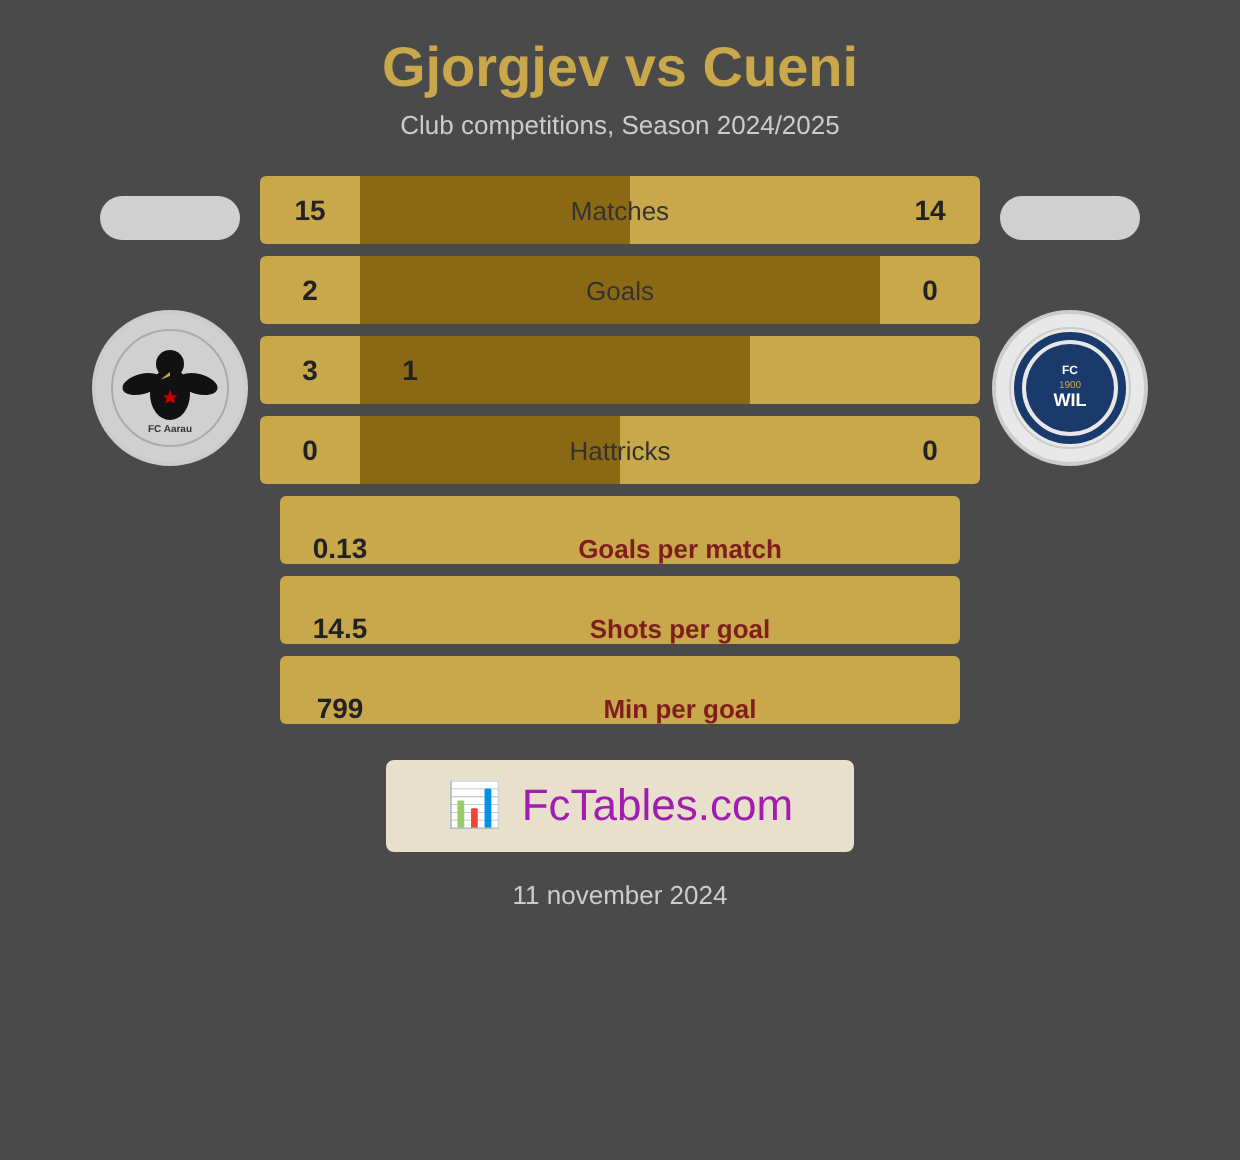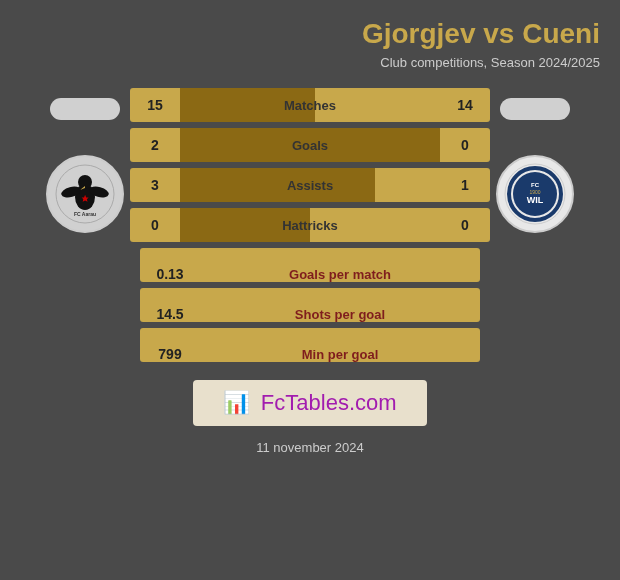--- a/index.html
+++ b/index.html
@@ -8,21 +8,21 @@
       height: 580px;
       background-color: #4a4a4a;
       font-family: Arial, sans-serif;
       display: flex;
       flex-direction: column;
       align-items: center;
       overflow: hidden;
     }
 
     .header {
-      text-align: right;
+      text-align: center;
       padding: 18px 20px 8px;
       width: 100%;
     }
 
     .title {
       font-size: 28px;
       font-weight: bold;
       color: #c8a84b;
       margin-bottom: 5px;
     }
@@ -112,21 +112,21 @@
       font-weight: bold;
       color: #222;
       z-index: 2;
       flex-shrink: 0;
     }
 
     .stat-label {
       flex: 1;
       text-align: center;
       font-size: 13px;
-      font-weight: bold;
+      font-weight: normal;
       color: #333;
       z-index: 2;
     }
 
     .stat-right-val {
       width: 50px;
       text-align: center;
       font-size: 14px;
       font-weight: bold;
       color: #222;
@@ -249,21 +249,20 @@
     </div>
       <div class="stat-row">
       <span class="stat-left-val">2</span>
       <div class="stat-bar-left" style="width:260px;"></div>
       <span class="stat-label">Goals</span>
       <span class="stat-right-val">0</span>
     </div>
       <div class="stat-row">
       <span class="stat-left-val">3</span>
       <div class="stat-bar-left" style="width:195px;"></div>
-      <span class="stat-label">Assists</span>
       <span class="stat-right-val">1</span>
     </div>
       <div class="stat-row">
       <span class="stat-left-val">0</span>
       <div class="stat-bar-left" style="width:130px;"></div>
       <span class="stat-label">Hattricks</span>
       <span class="stat-right-val">0</span>
     </div>
     </div>
 

